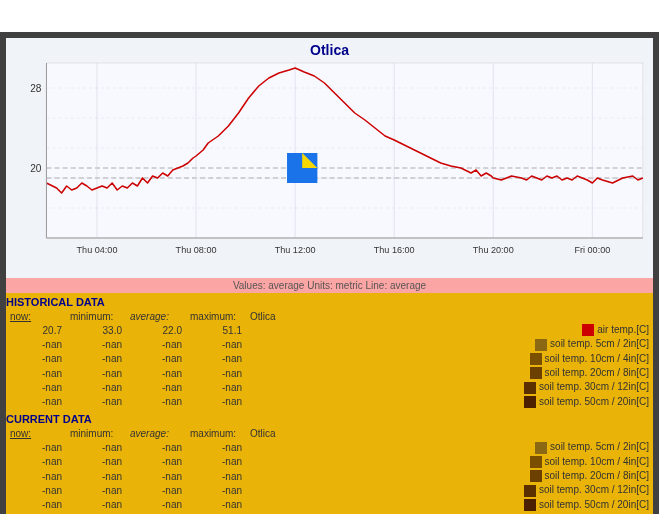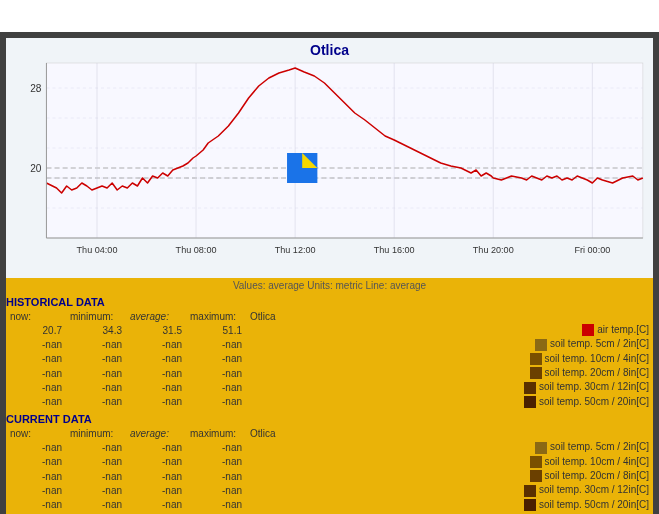--- a/index.html
+++ b/index.html
@@ -49,21 +49,21 @@
       white-space: nowrap;
       pointer-events: none;
       z-index: 10;
       letter-spacing: -1px;
     }
     .chart-meta {
       text-align: center;
       font-size: 10px;
       color: #555;
       padding: 2px 0;
-      background: #eab308;
+      background: #fca5a5;
     }
     .data-section {
       flex: 1;
       overflow-y: auto;
       padding: 4px 0;
       background: #eab308;
     }
     .section-header {
       color: #00008b;
       font-size: 11px;
@@ -85,21 +85,21 @@
       padding: 1px 4px;
       text-align: right;
     }
     .color-swatch {
       display: inline-block;
       width: 12px;
       height: 12px;
       vertical-align: middle;
       margin-right: 3px;
     }
-    .col-now { width: 60px; }
+    .col-now { width: 60px; text-decoration: underline; }
     .col-min { width: 60px; }
     .col-avg { width: 60px; font-style: italic; }
     .col-max { width: 60px; }
     .col-name { width: auto; }
 
     svg.chart {
       width: 100%;
       height: 210px;
     }
   </style>
@@ -174,22 +174,22 @@
           <th class="col-now">now:</th>
           <th class="col-min">minimum:</th>
           <th class="col-avg">average:</th>
           <th class="col-max">maximum:</th>
           <th class="col-name">Otlica</th>
         </tr>
       </thead>
       <tbody id="historical-tbody">
       <tr>
       <td>20.7</td>
-      <td>34.3</td>
-      <td>31.5</td>
+      <td>33.0</td>
+      <td>22.0</td>
       <td>51.1</td>
       <td>
         <span class="color-swatch" style="background:#cc0000"></span>air temp.[C]
       </td>
     </tr>
           <tr>
       <td>-nan</td>
       <td>-nan</td>
       <td>-nan</td>
       <td>-nan</td>

